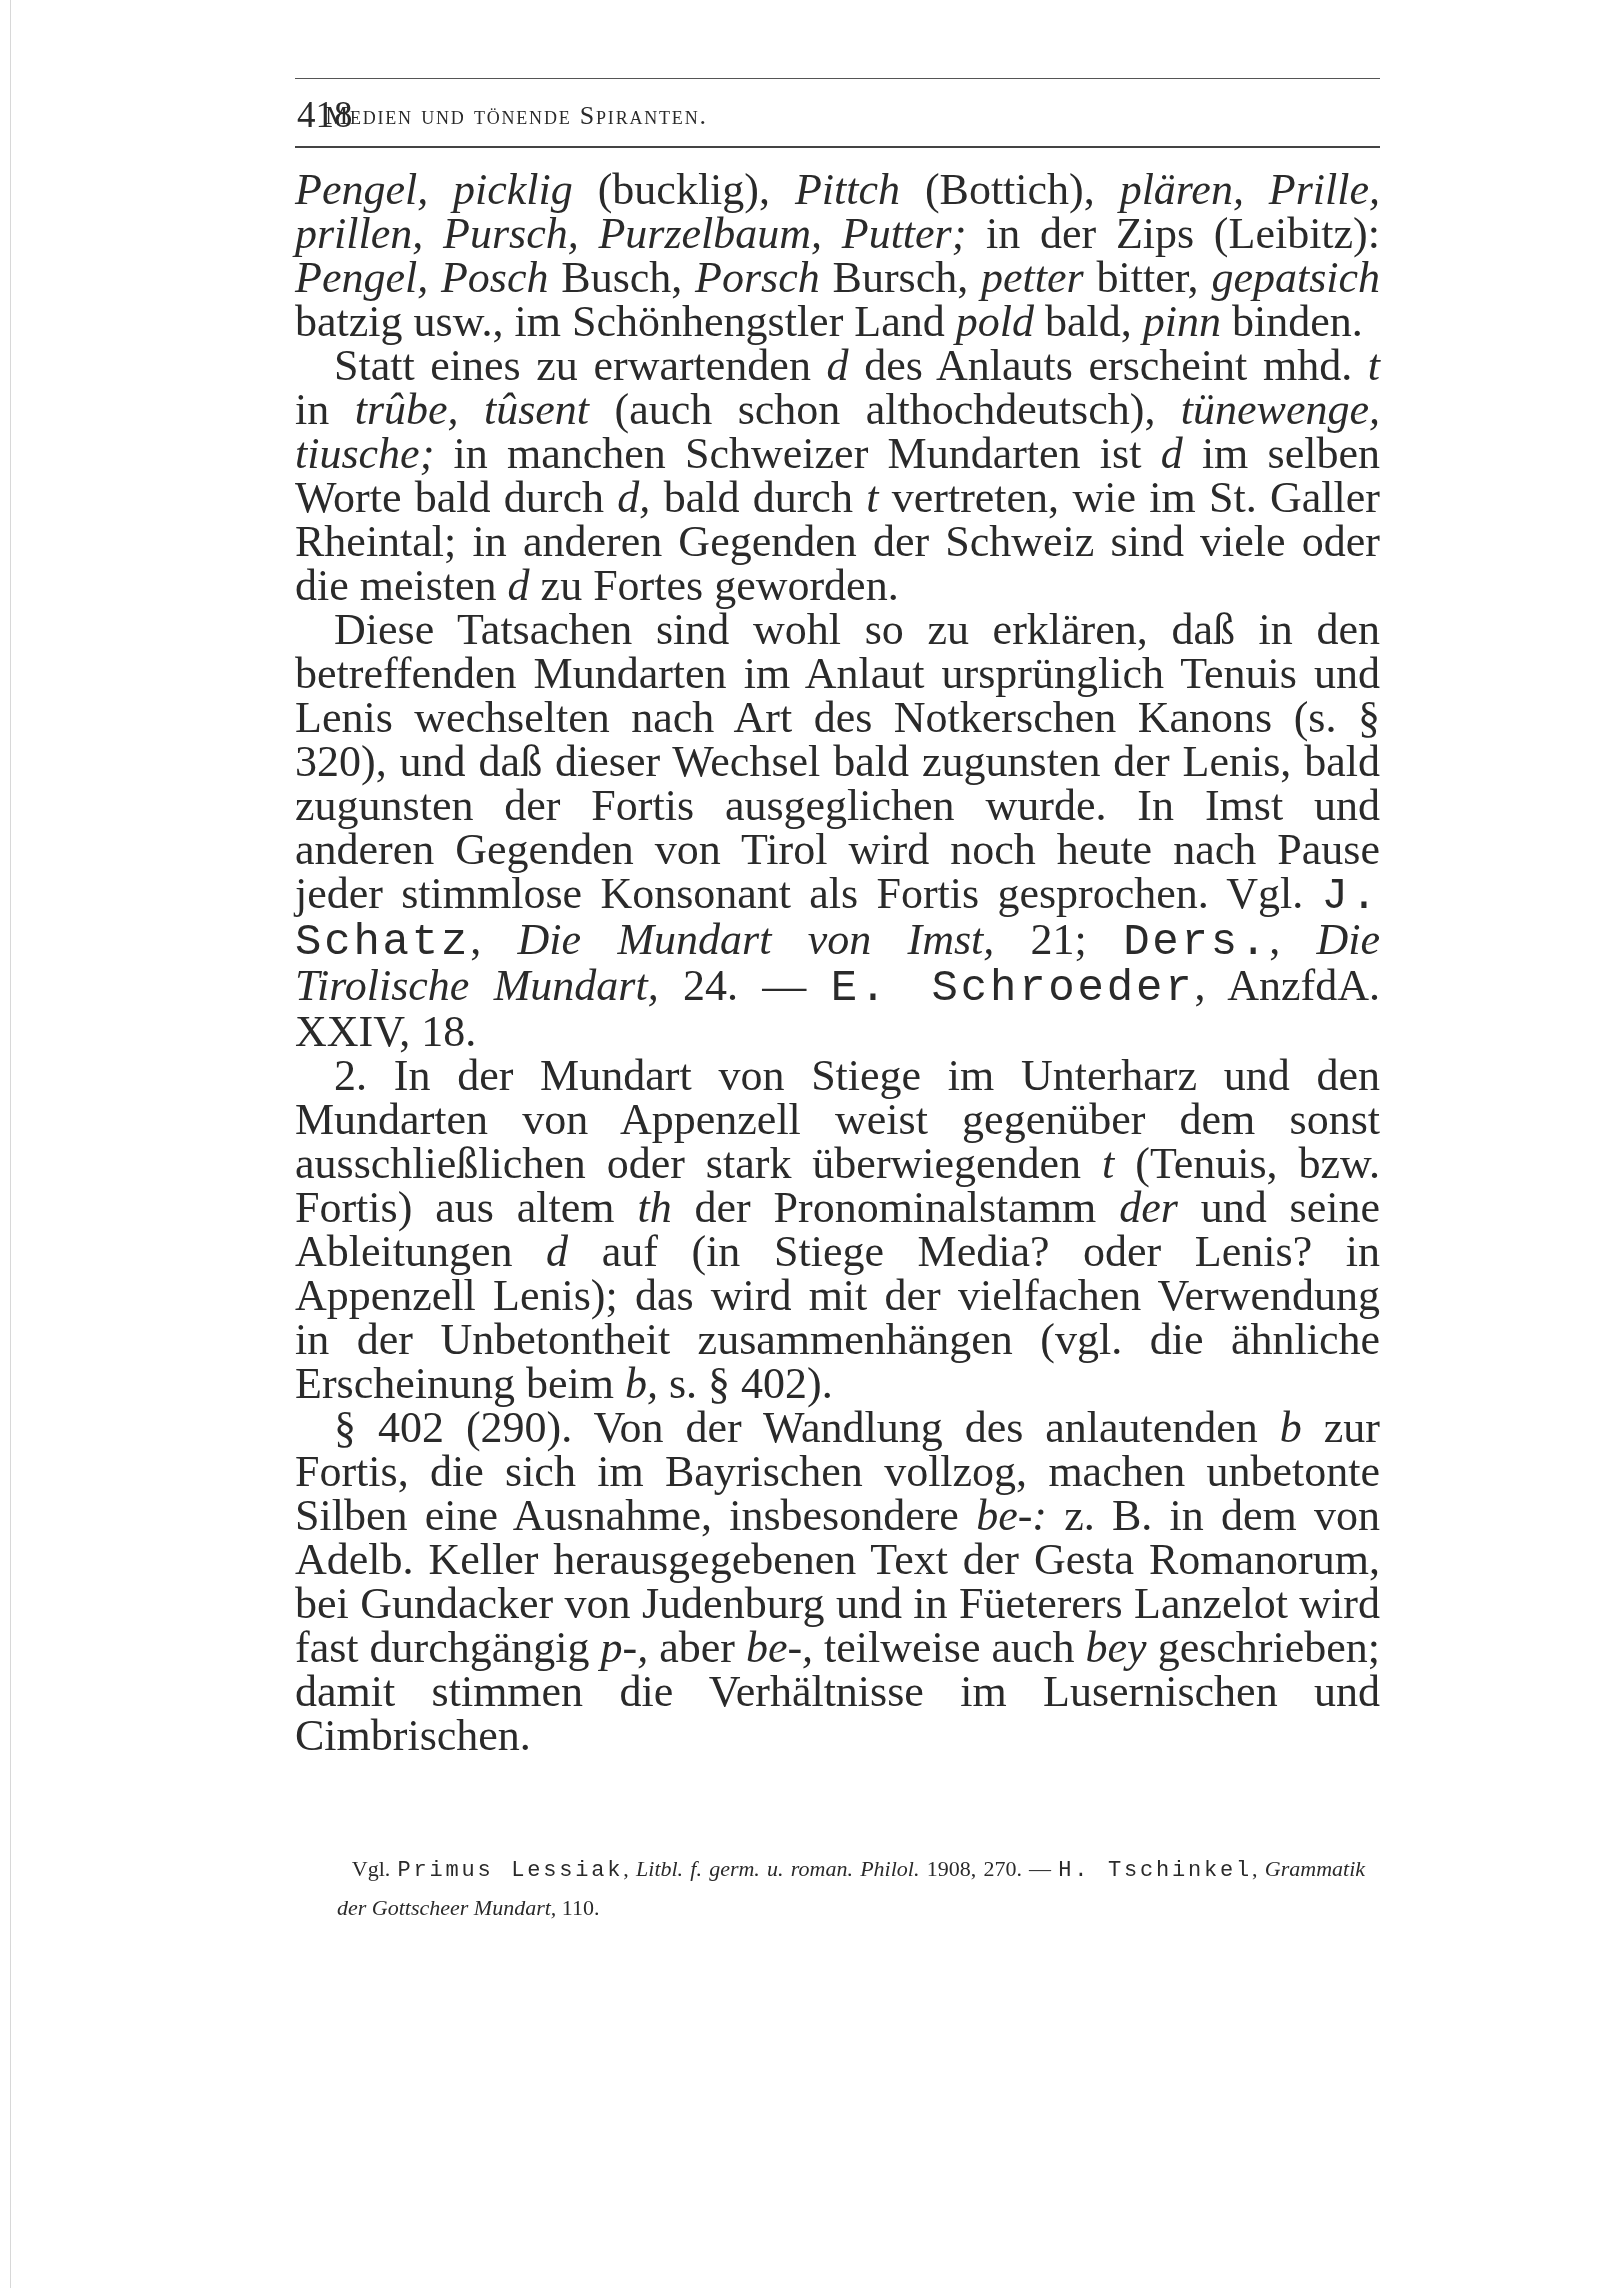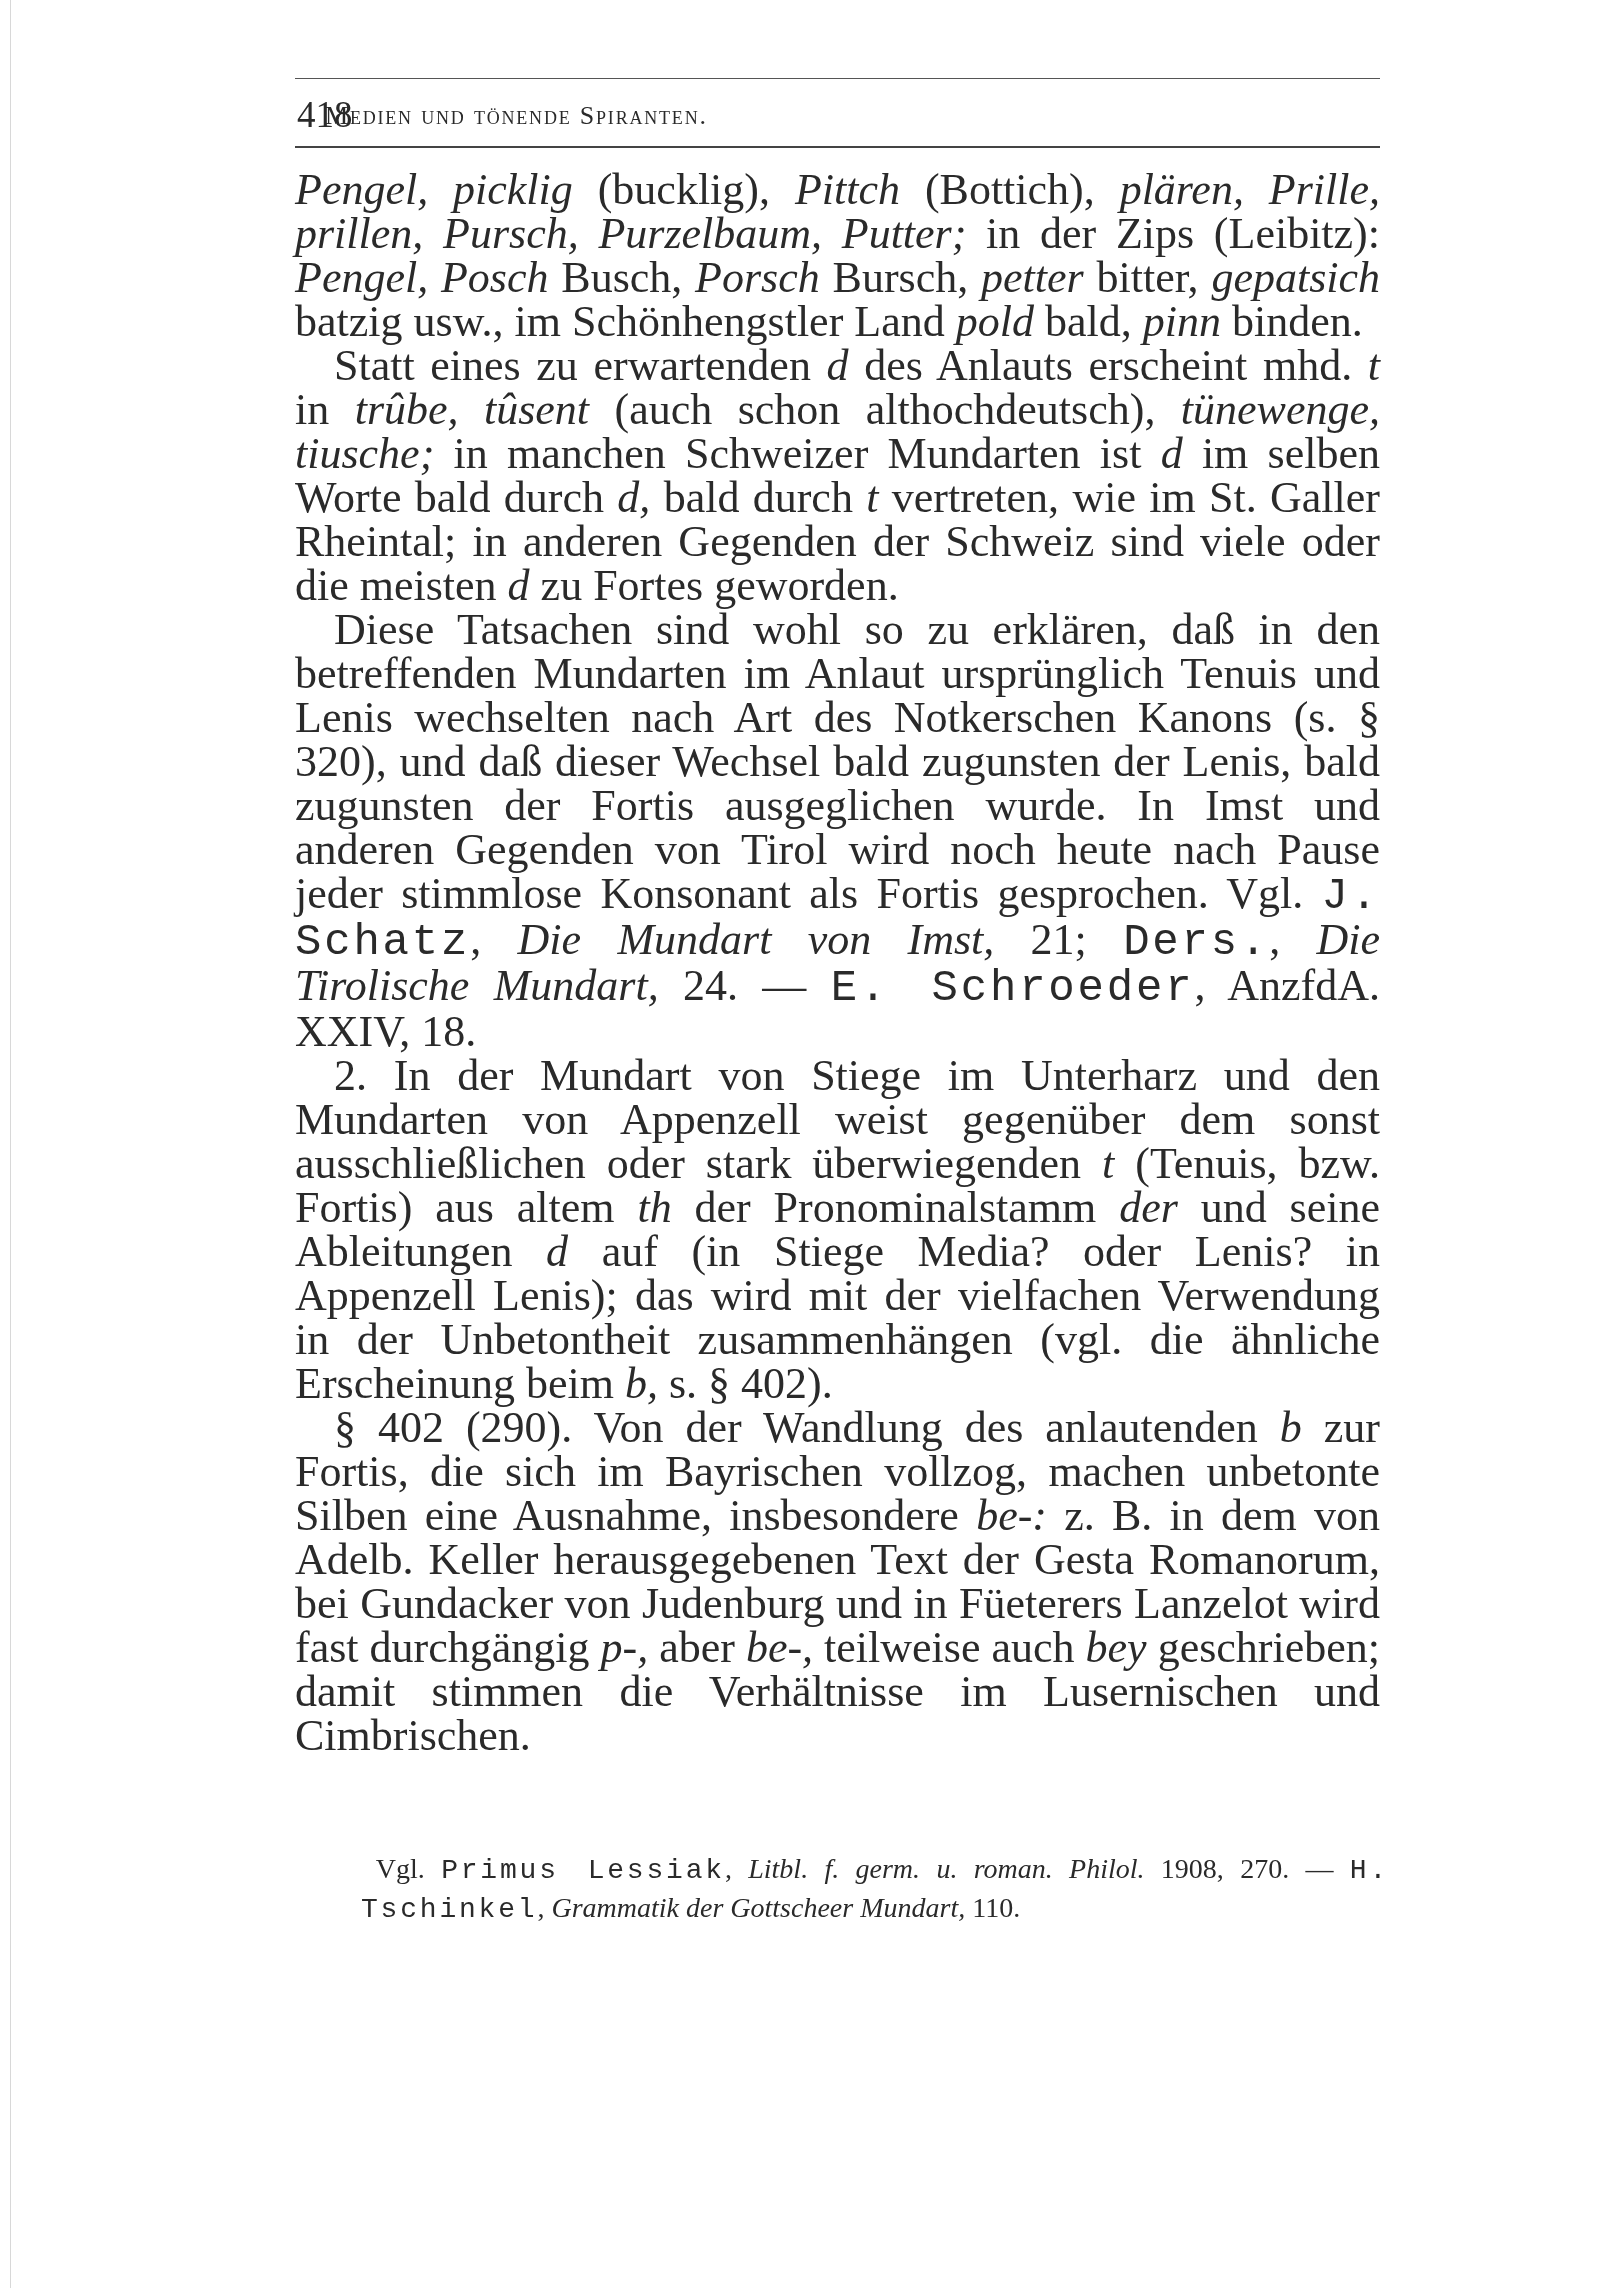--- a/index.html
+++ b/index.html
@@ -42,22 +42,22 @@
     padding-left: 28px;
   }
   .body-text {
     position: absolute; left: 0; top: 168px; width: 1085px;
     font-size: 44px; line-height: 44px;
     text-align: justify;
   }
   .body-text p { margin: 0; }
   .body-text p.indent { text-indent: 39px; }
   .footnote {
-    position: absolute; left: 66px; top: 1850px; width: 1028px;
-    font-size: 28px; line-height: 37px;
+    position: absolute; left: 42px; top: 1850px; width: 1028px;
+    font-size: 22px; line-height: 37px;
     text-align: justify;
     text-indent: 14.8px;
   }
   i { font-style: italic; }
   .sp { letter-spacing: 2.8px; font-family: Liberation Mono, monospace; }
 </style>
 </head>
 <body>
 
 <div class="scan-edge"></div>

